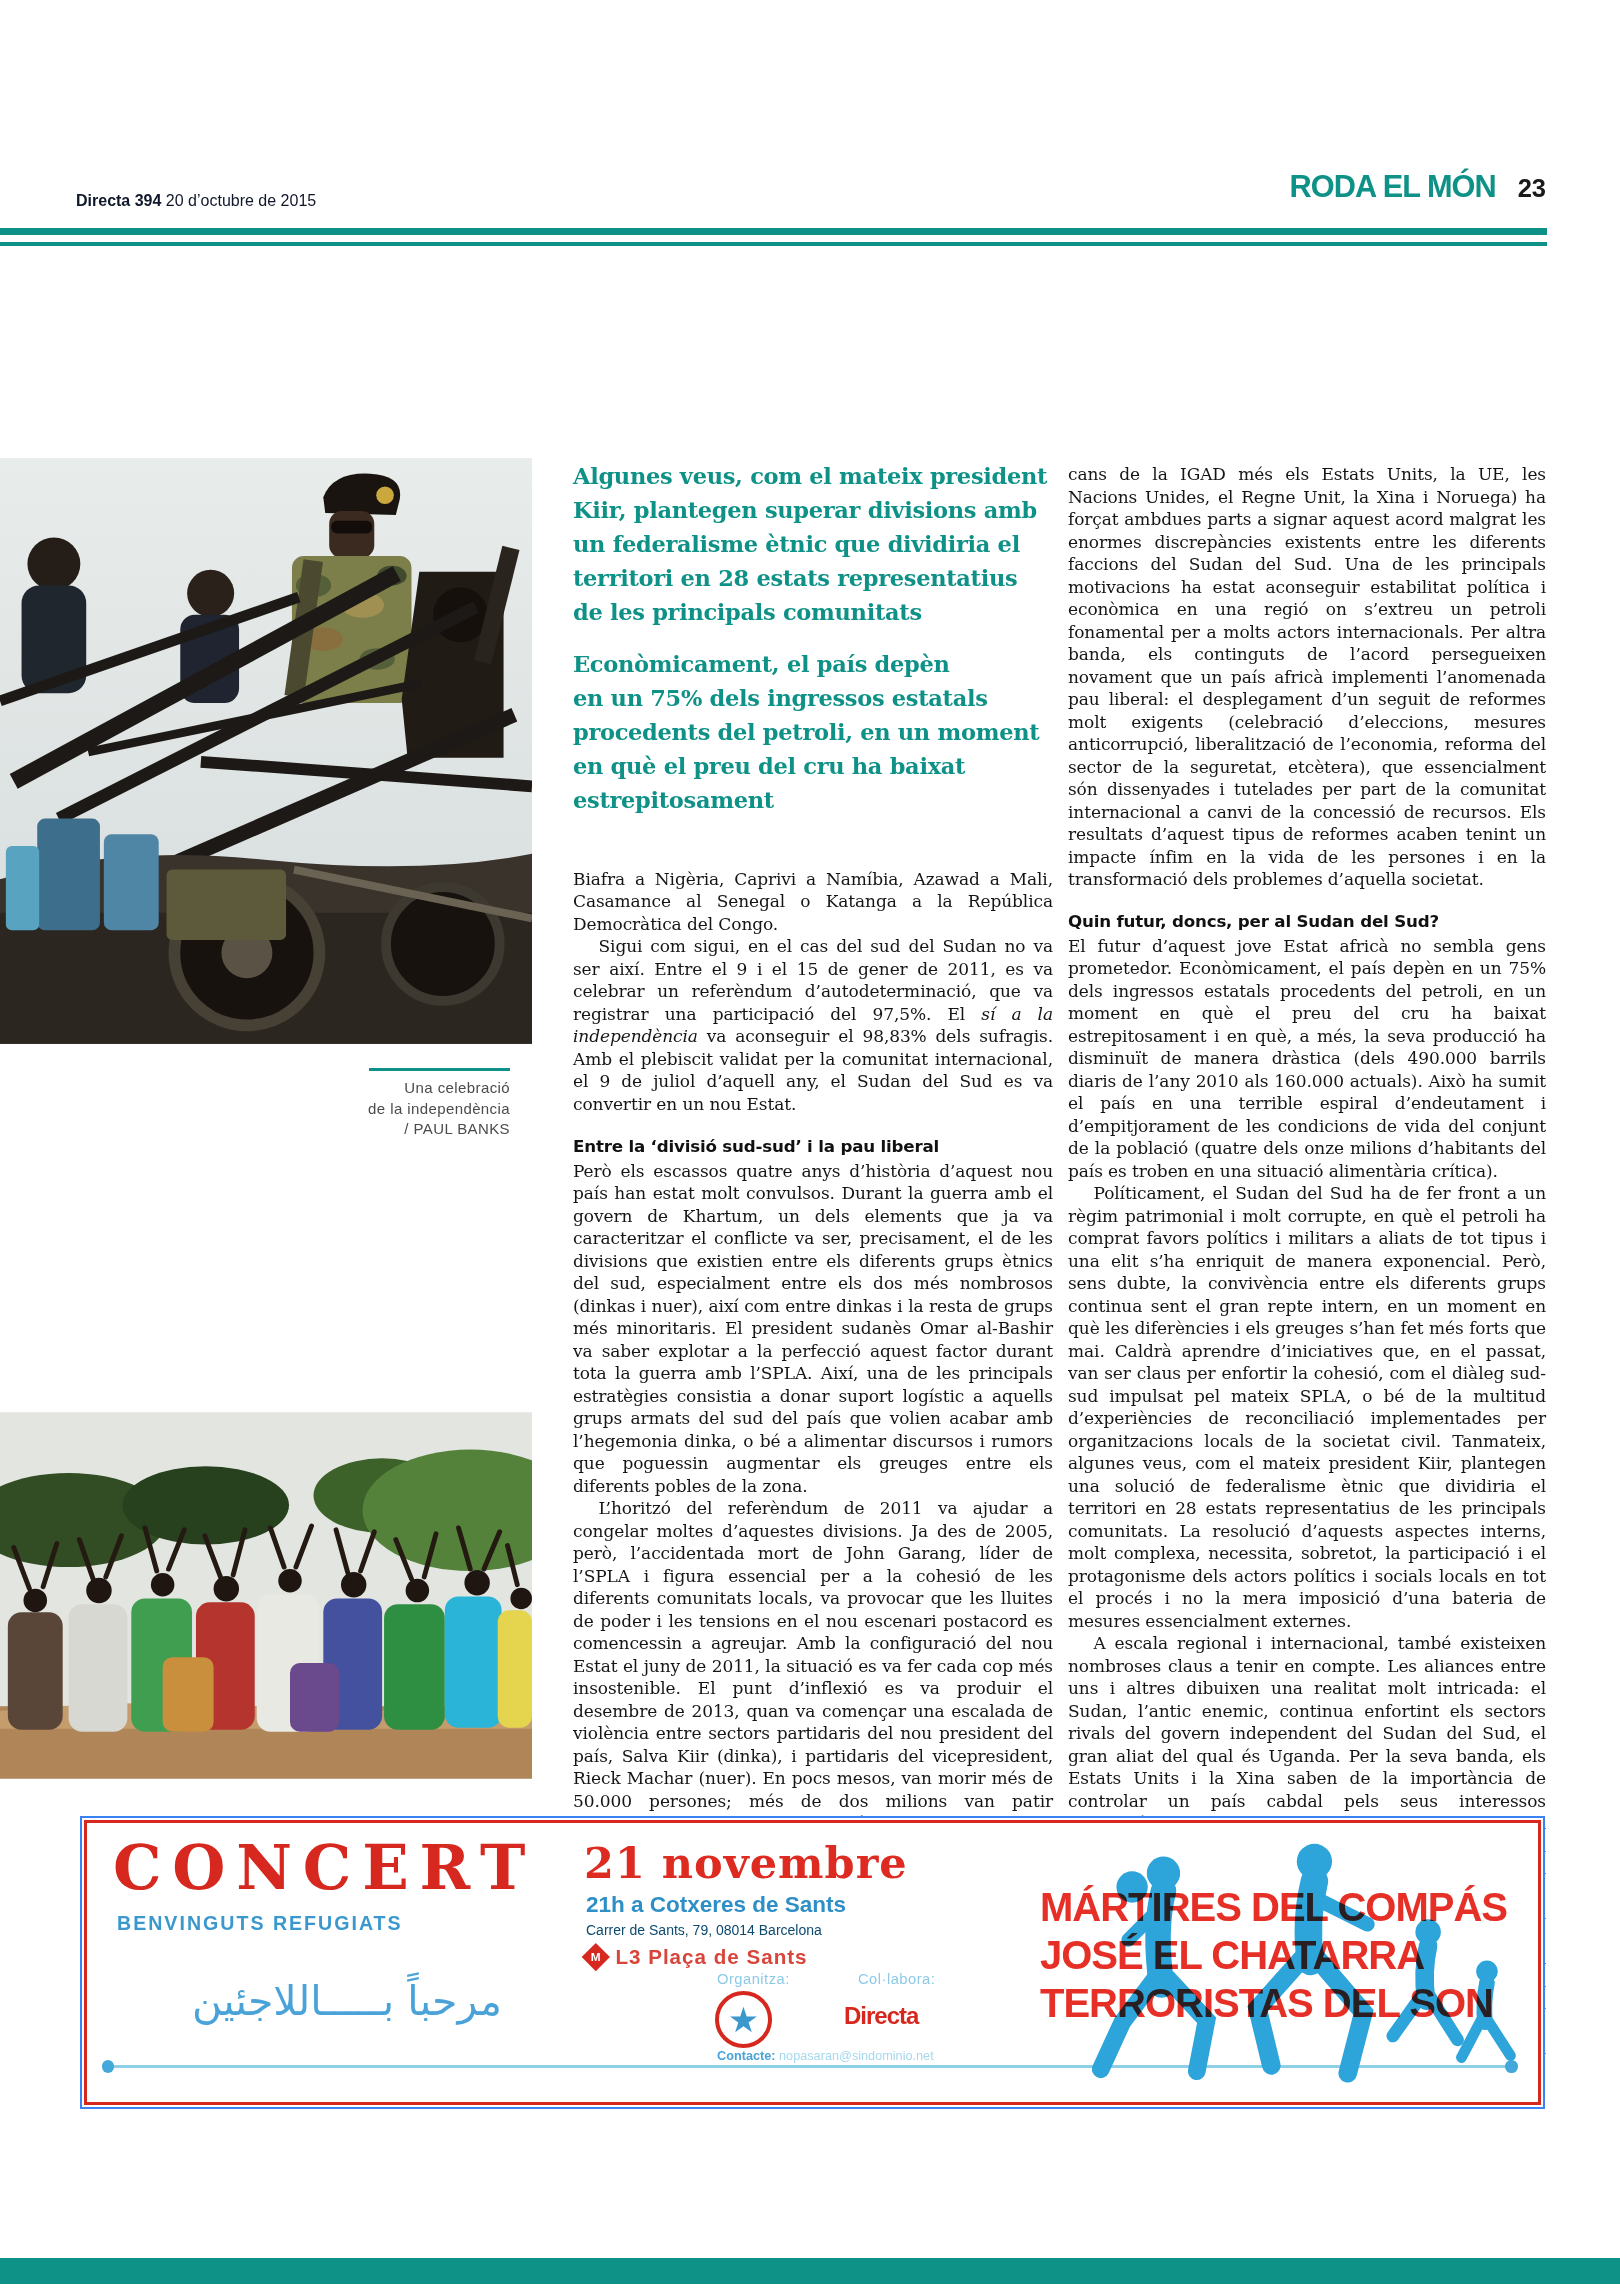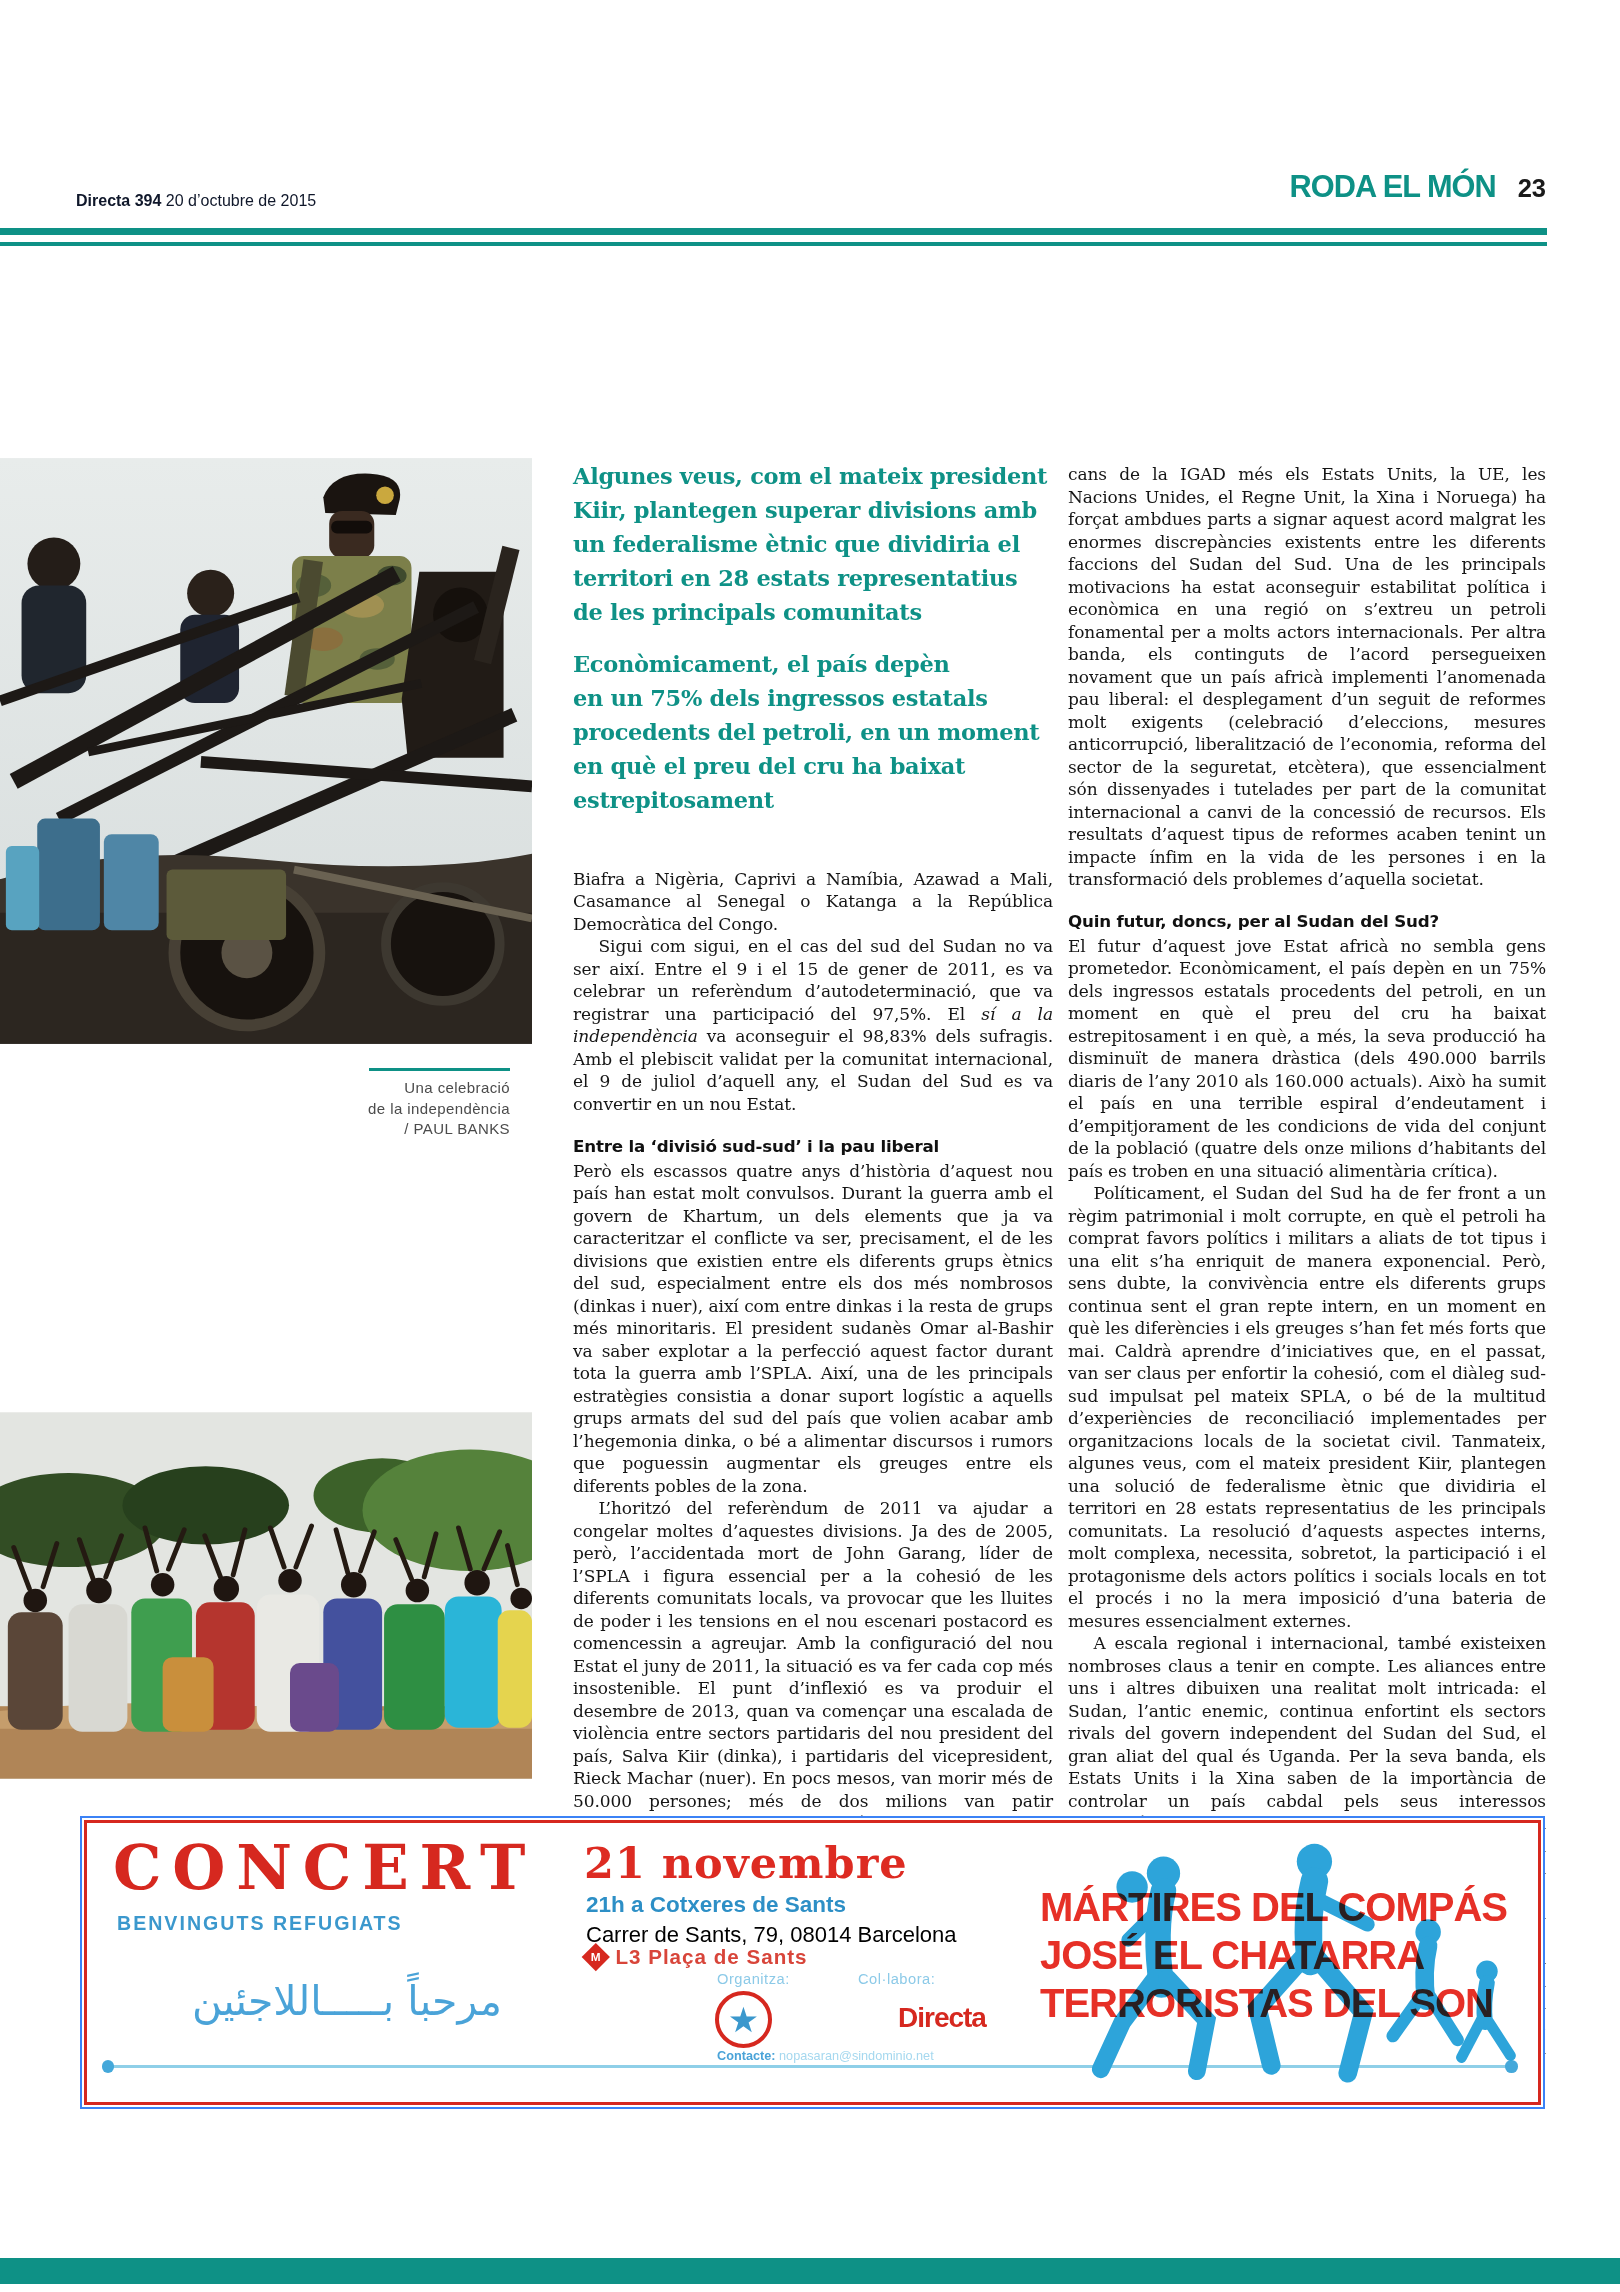--- a/index.html
+++ b/index.html
@@ -45,32 +45,32 @@
               font-size:61px;letter-spacing:10.8px;color:#d6281f;}
   .ad-benv{left:35px;top:94px;font-weight:bold;font-size:19.6px;letter-spacing:2px;color:#3b98cd;}
   .ad-arabic{left:59px;top:159px;width:412px;text-align:center;direction:rtl;
              font-size:41px;color:#4aa3d8;font-family:"DejaVu Sans",sans-serif;}
   .ad-rule{left:25.5px;top:247px;width:1409px;height:2.9px;background:#8ecfe8;}
   .ad-dot{width:12.7px;height:12.7px;border-radius:50%;background:#44a8da;}
   .ad-dot.l{left:19.6px;top:242px;} .ad-dot.r{left:1423px;top:242px;}
   .ad-date{left:502px;top:19.6px;font-family:"DejaVu Serif",serif;font-weight:bold;
            font-size:43px;letter-spacing:1px;color:#dd2b22;}
   .ad-venue{left:504px;top:74px;font-weight:bold;font-size:22.5px;color:#2d8fc6;}
-  .ad-address{left:504px;top:104px;font-size:22px;color:#000000;}
+  .ad-address{left:504px;top:104px;font-size:14px;color:#0c4a6e;}
   .ad-metro{left:504px;top:127px;display:flex;align-items:center;gap:9.8px;}
   .metro-diamond{width:19.6px;height:19.6px;background:#d6281f;transform:rotate(45deg);
                  display:flex;align-items:center;justify-content:center;}
   .metro-diamond span{transform:rotate(-45deg);color:#fff;font-size:11.8px;font-weight:bold;}
   .metro-label{font-weight:bold;font-size:20.6px;color:#d8453a;letter-spacing:1px;}
   .ad-small-label{font-size:14.7px;color:#8ccae8;letter-spacing:0.5px;}
   .lbl-org{left:635px;top:153px;} .lbl-col{left:776px;top:153px;}
   .org-logo{left:633px;top:173px;width:49px;height:49px;border:4.9px solid #d6281f;border-radius:50%;
             display:flex;align-items:center;justify-content:center;}
   .org-logo span{color:#3b98cd;font-size:35px;line-height:1;}
-  .directa-logo{left:816px;top:184px;font-weight:bold;font-size:28px;color:#d6281f;letter-spacing:-1px;}
+  .directa-logo{left:762px;top:184px;font-weight:bold;font-size:24px;color:#d6281f;letter-spacing:-1px;}
   .ad-contact{left:635px;top:231px;font-size:12.7px;}
   .ad-contact b{color:#4aa3d8;} .ad-contact span{color:#a5d8ef;}
   .ad-art{left:956px;top:7.8px;width:495px;height:267px;}
   .ad-art svg{position:absolute;left:0;top:0;}
   .ad-bands{position:absolute;left:2px;top:57px;width:495px;mix-blend-mode:multiply;}
   .ad-band{font-weight:bold;font-size:40px;line-height:48px;letter-spacing:-1px;color:#e63027;white-space:nowrap;}
 
   
   .footer-bar{position:absolute;left:0;top:2258px;width:1620px;height:25.5px;background:#0e9186;}
 </style>

